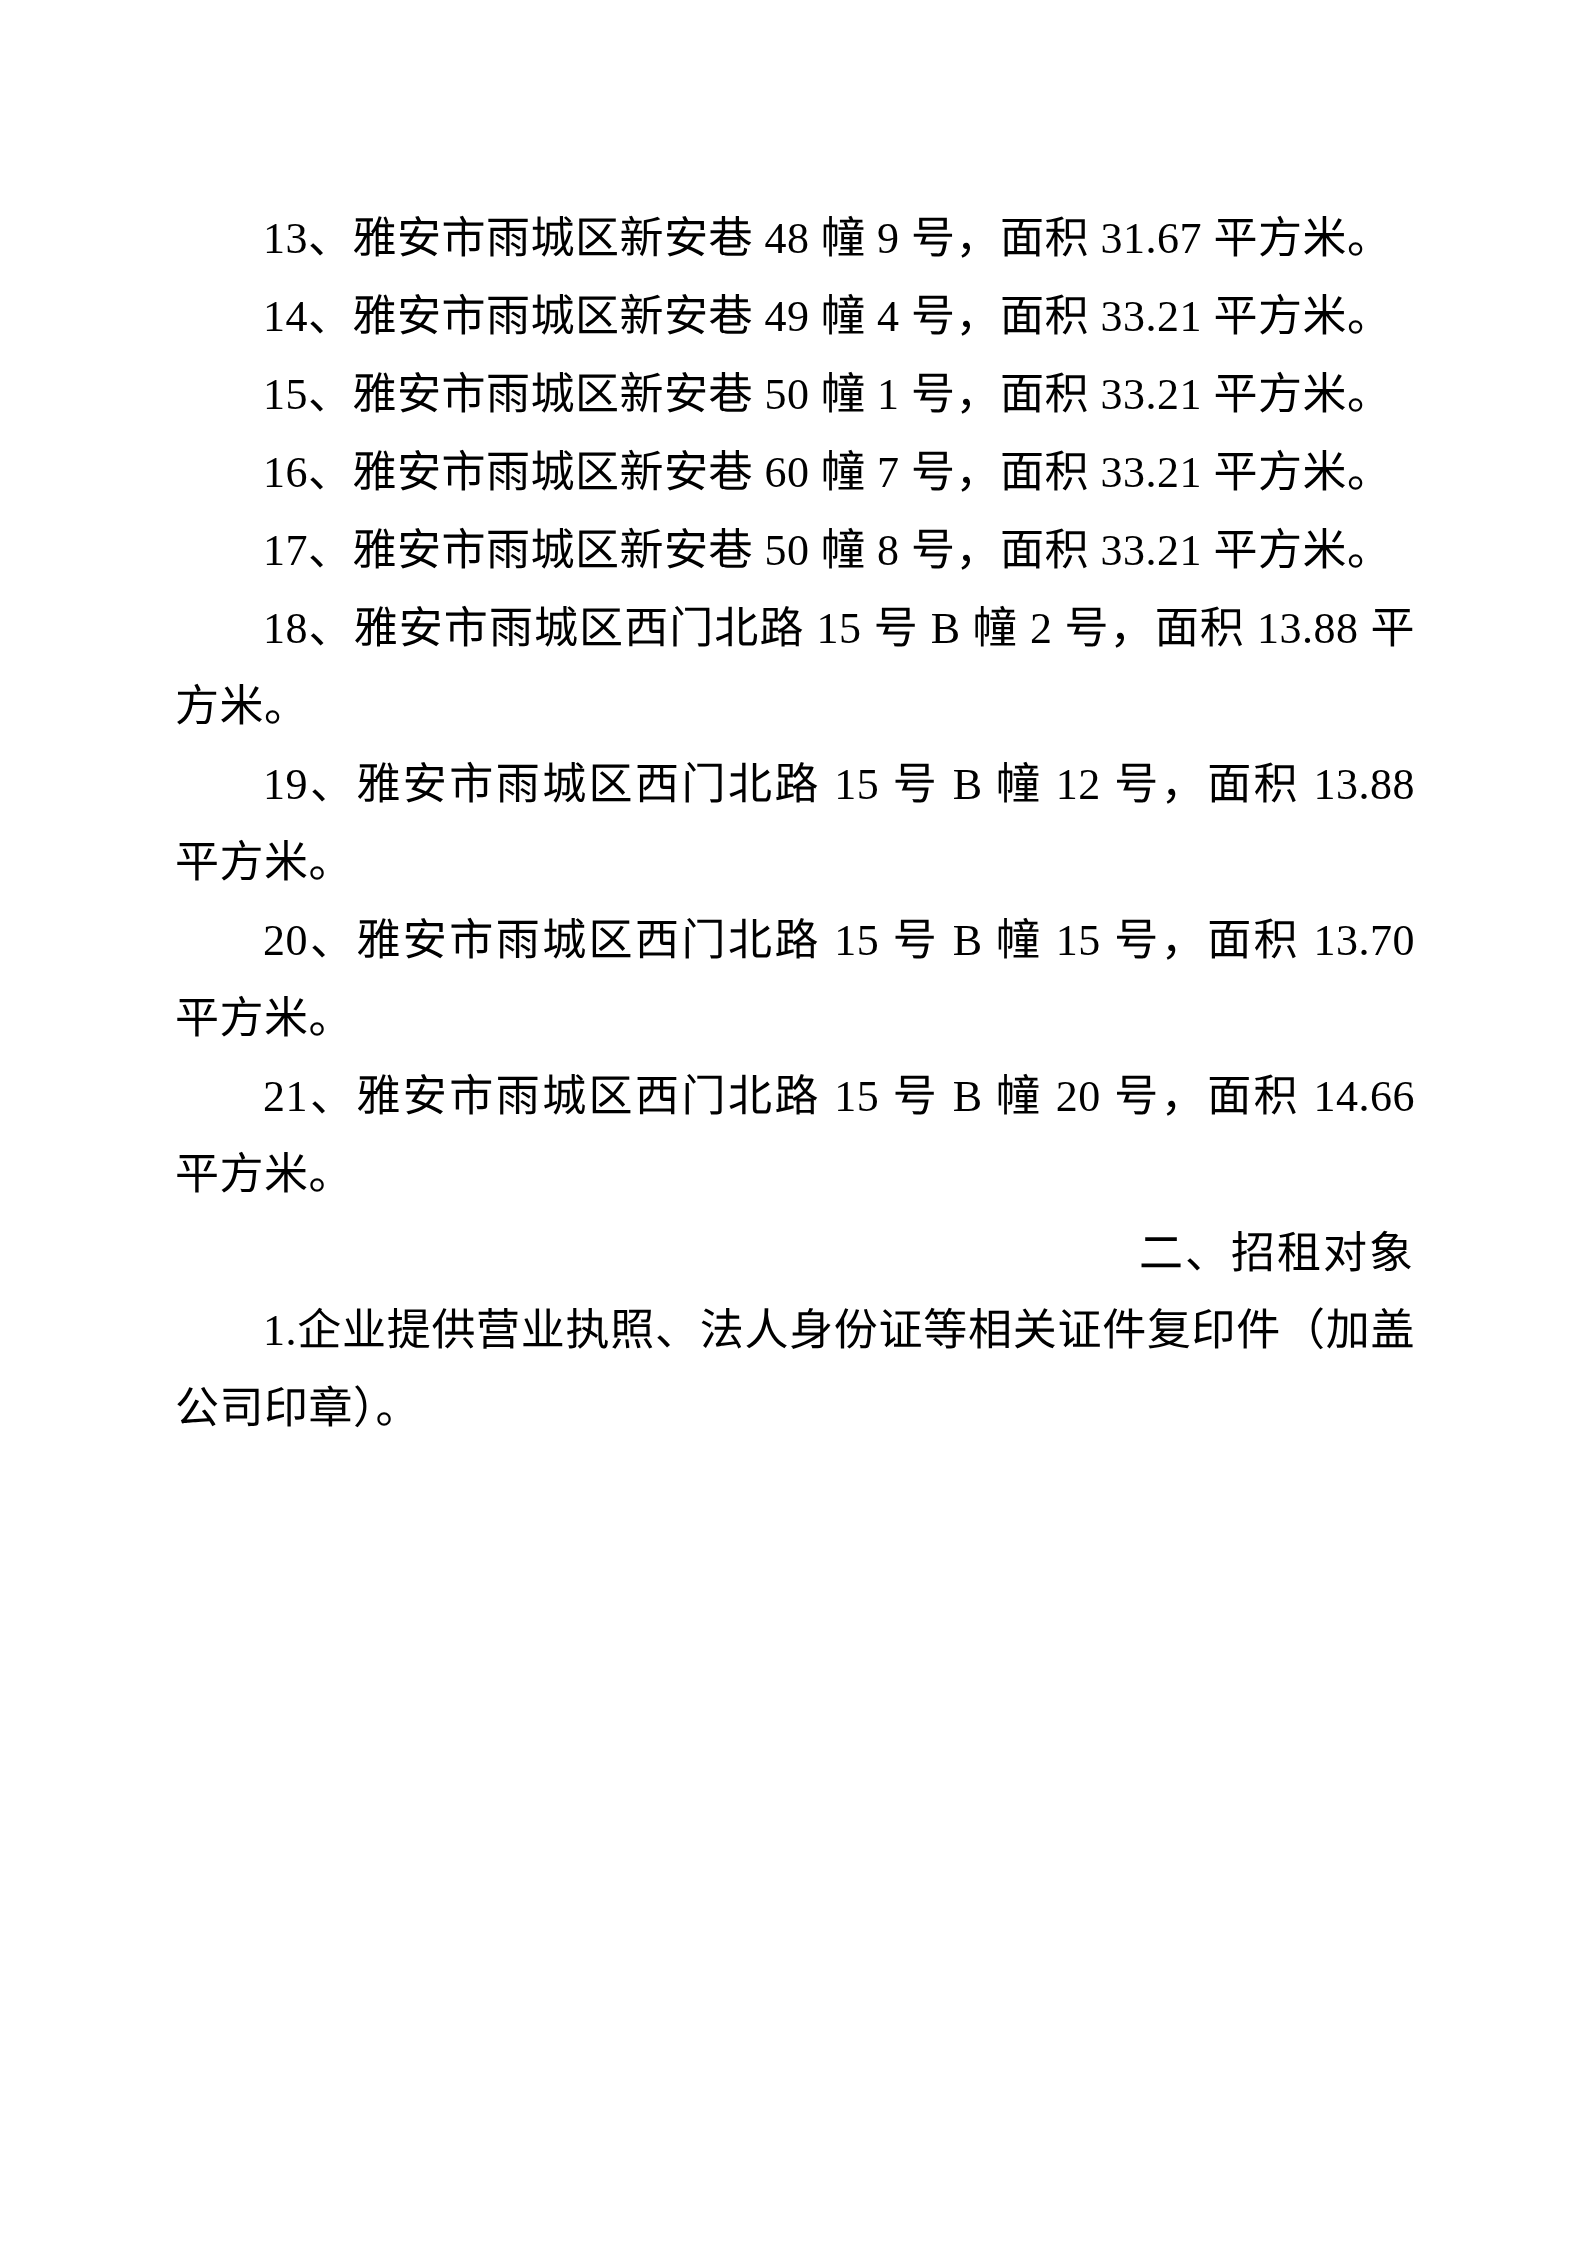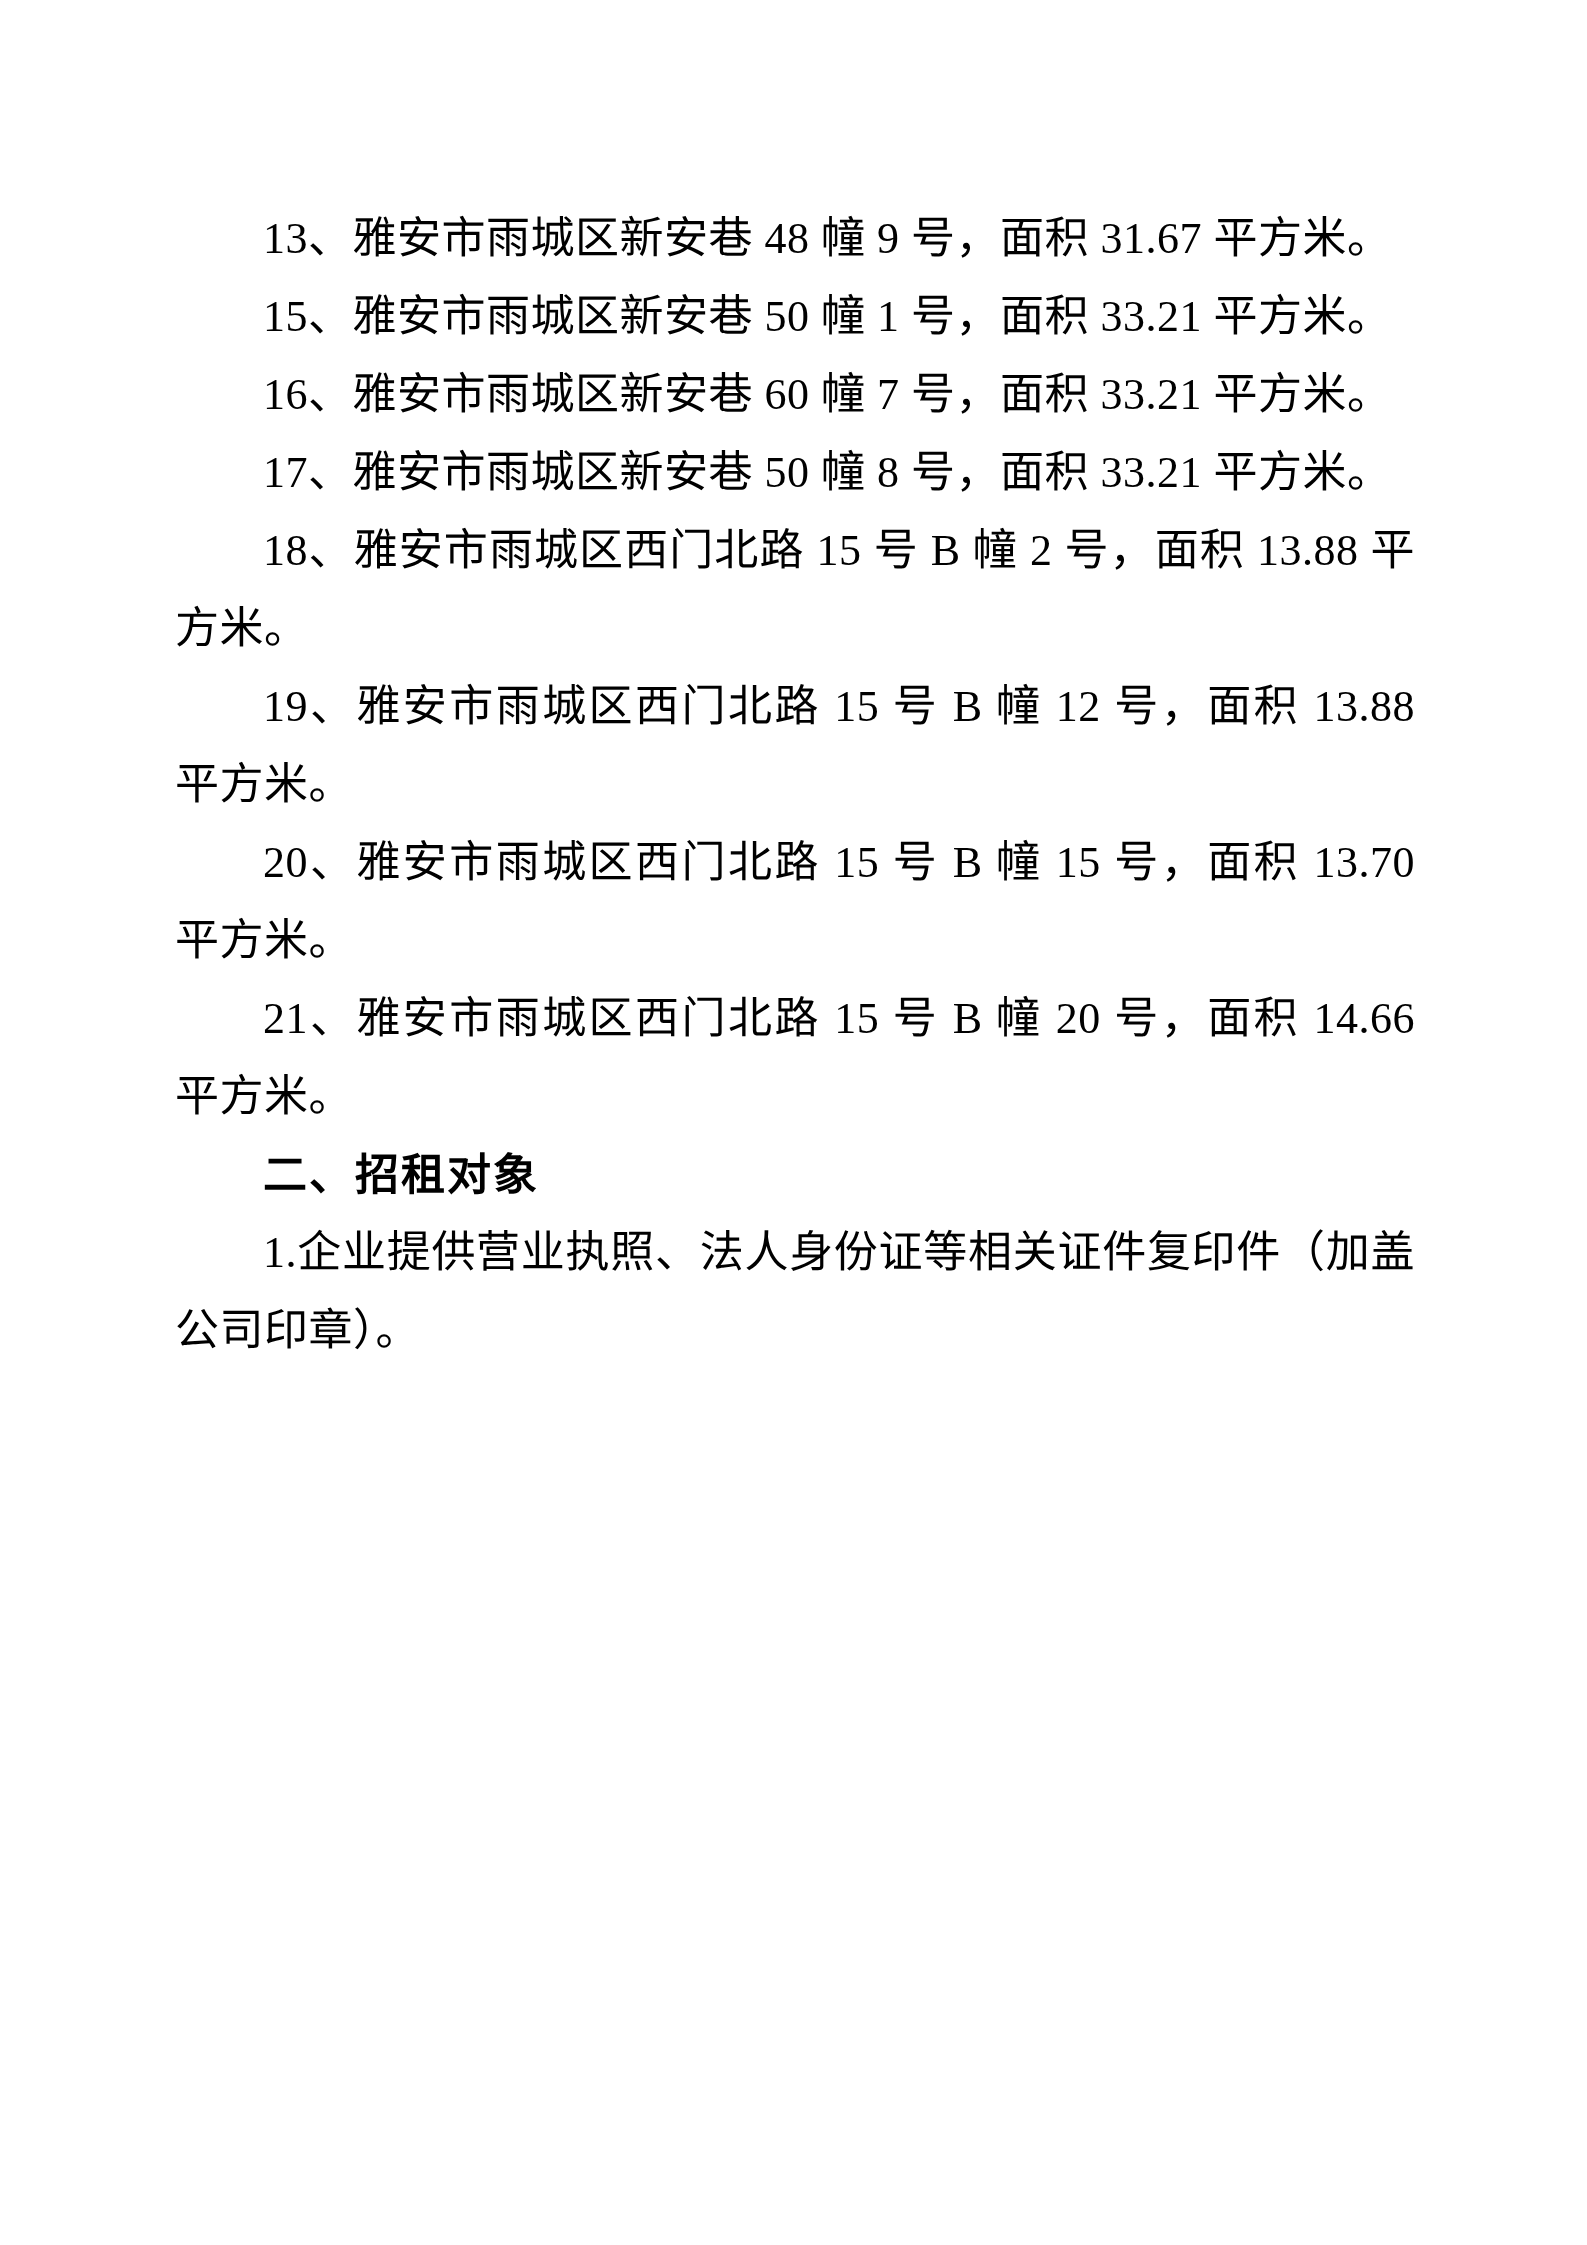--- a/index.html
+++ b/index.html
@@ -24,32 +24,33 @@
     line-height: 78px;
     color: #000000;
     text-align: justify;
     text-justify: inter-ideograph;
     text-indent: 2em;
     letter-spacing: 0.5px;
     word-break: break-all;
   }
   .doc-body p.heading {
     font-family: "Liberation Sans", "DejaVu Sans", sans-serif;
-    font-weight: bold;
-    text-align: left;
+    font-weight: normal;
+    text-align: right;
     letter-spacing: 2px;
   }
 </style>
 </head>
 <body>
 
 <div class="page">
   <div class="doc-body">
 
     <p>13、雅安市雨城区新安巷 48 幢 9 号，面积 31.67 平方米。</p>
+    <p>14、雅安市雨城区新安巷 49 幢 4 号，面积 33.21 平方米。</p>
     <p>15、雅安市雨城区新安巷 50 幢 1 号，面积 33.21 平方米。</p>
     <p>16、雅安市雨城区新安巷 60 幢 7 号，面积 33.21 平方米。</p>
     <p>17、雅安市雨城区新安巷 50 幢 8 号，面积 33.21 平方米。</p>
     <p>18、雅安市雨城区西门北路 15 号 B 幢 2 号，面积 13.88 平方米。</p>
     <p>19、雅安市雨城区西门北路 15 号 B 幢 12 号，面积 13.88 平方米。</p>
     <p>20、雅安市雨城区西门北路 15 号 B 幢 15 号，面积 13.70 平方米。</p>
     <p>21、雅安市雨城区西门北路 15 号 B 幢 20 号，面积 14.66 平方米。</p>
 
     <p class="heading">二、招租对象</p>
     <p>1.企业提供营业执照、法人身份证等相关证件复印件（加盖公司印章）。</p>

